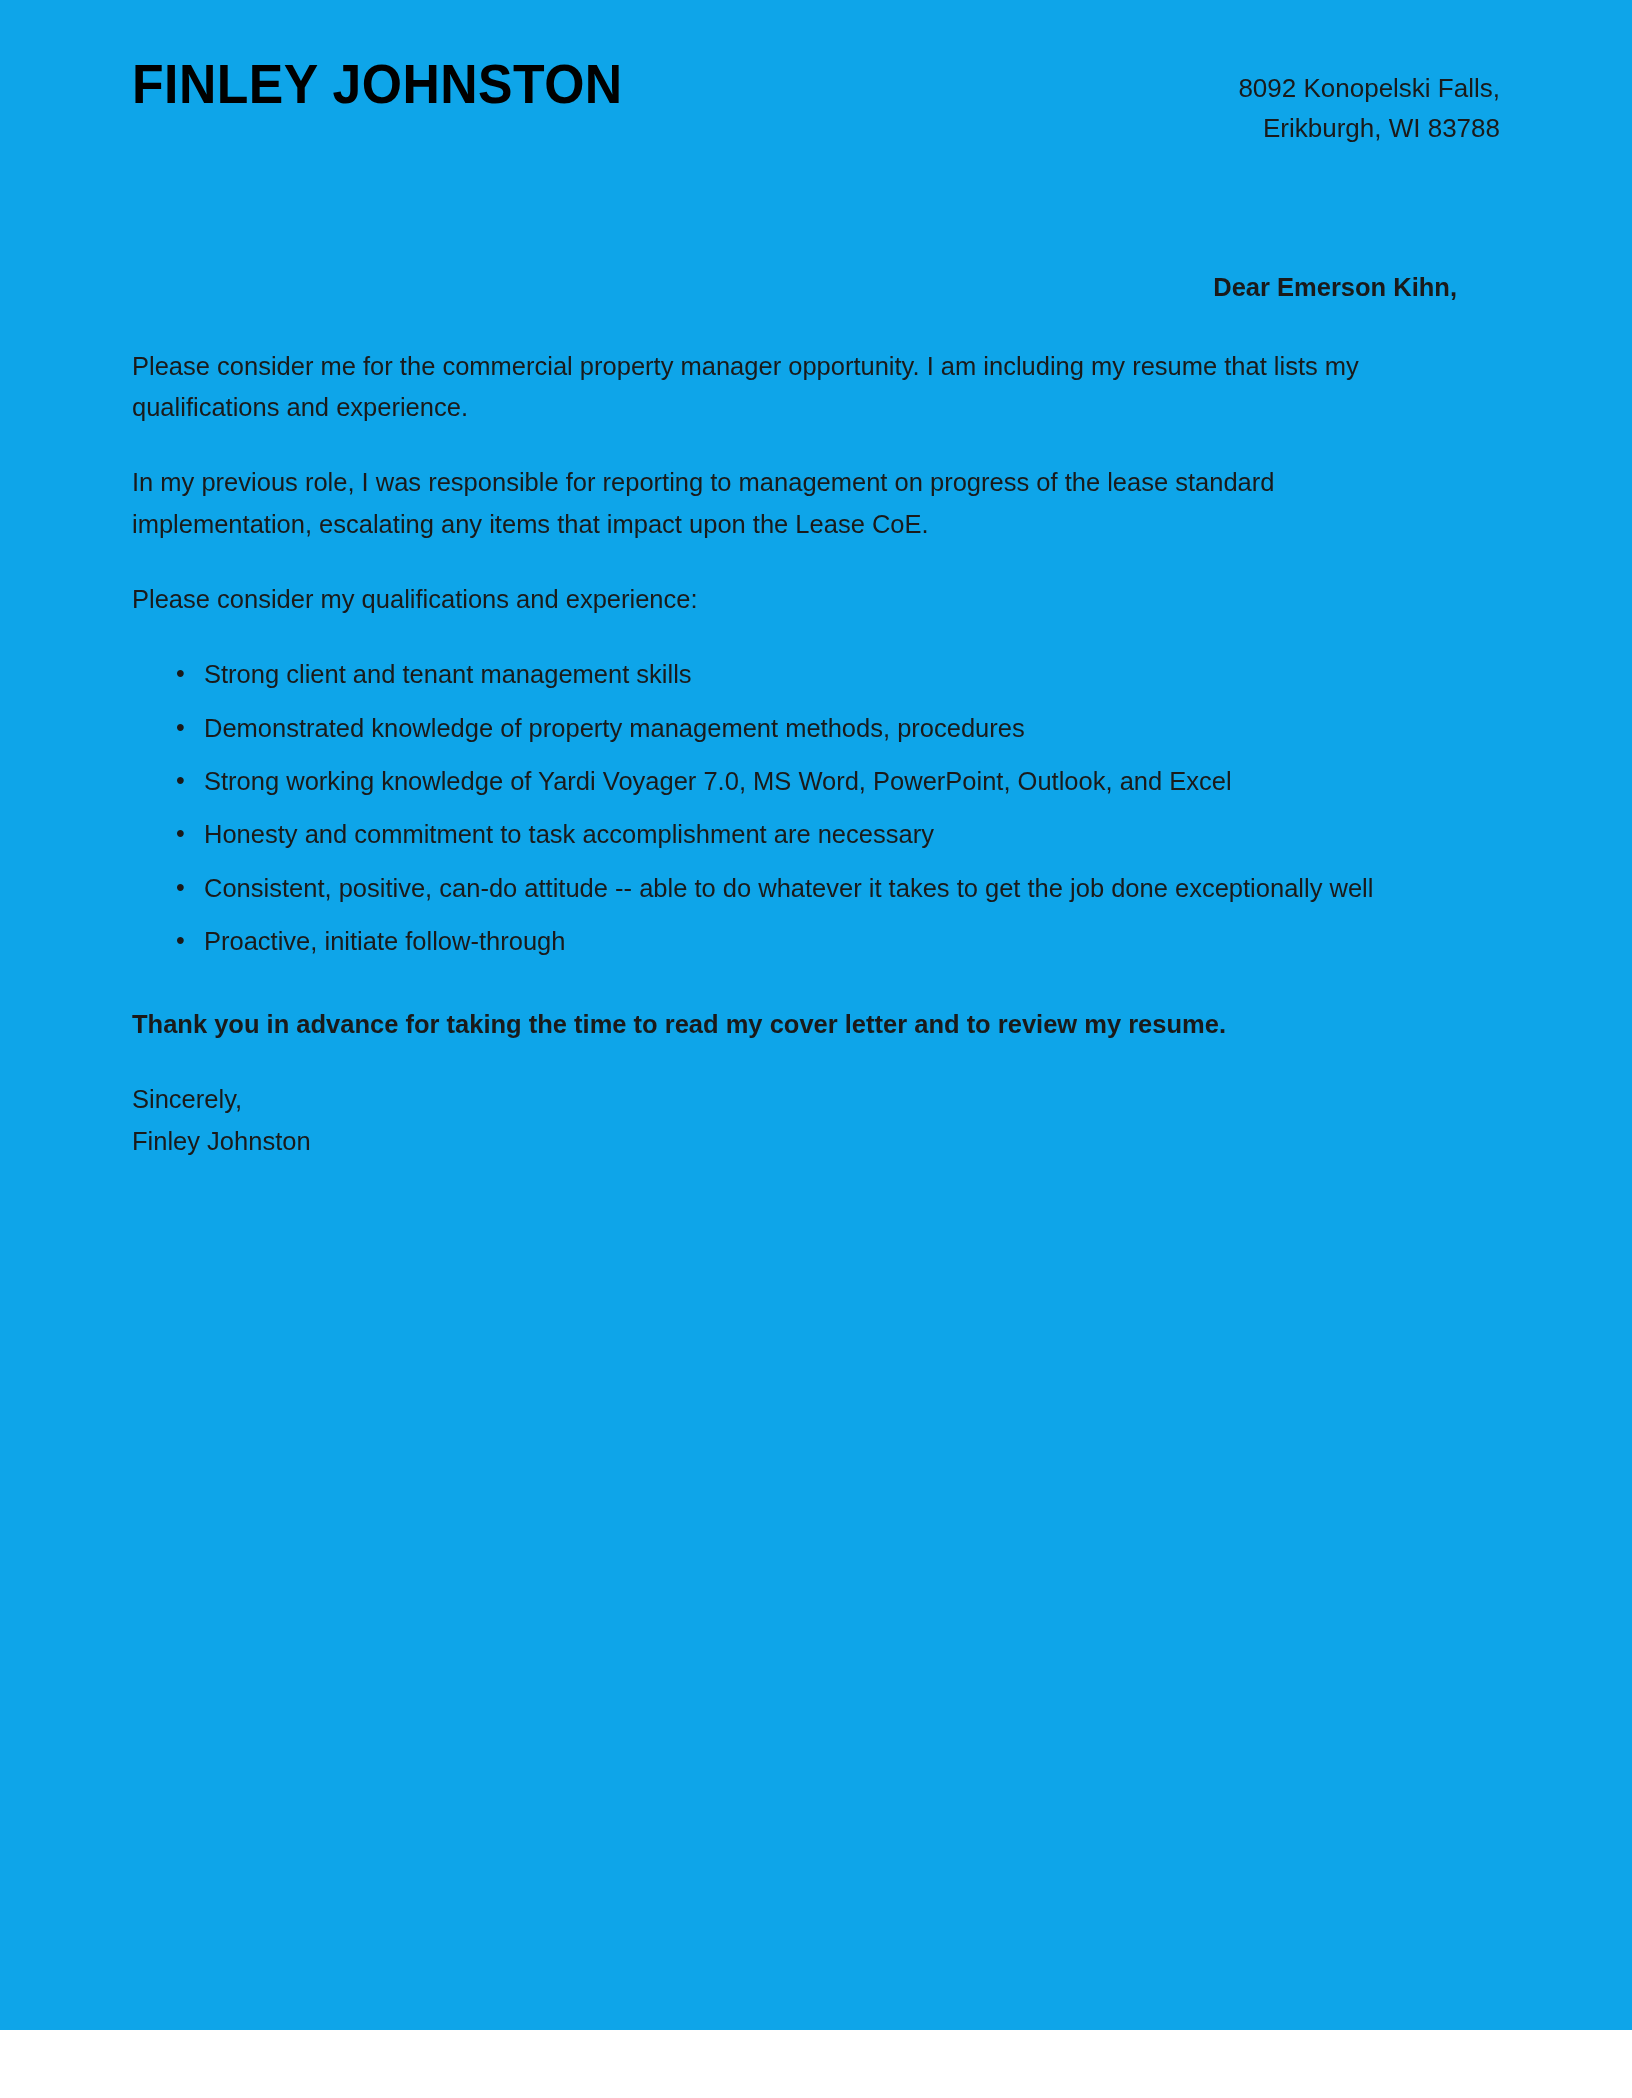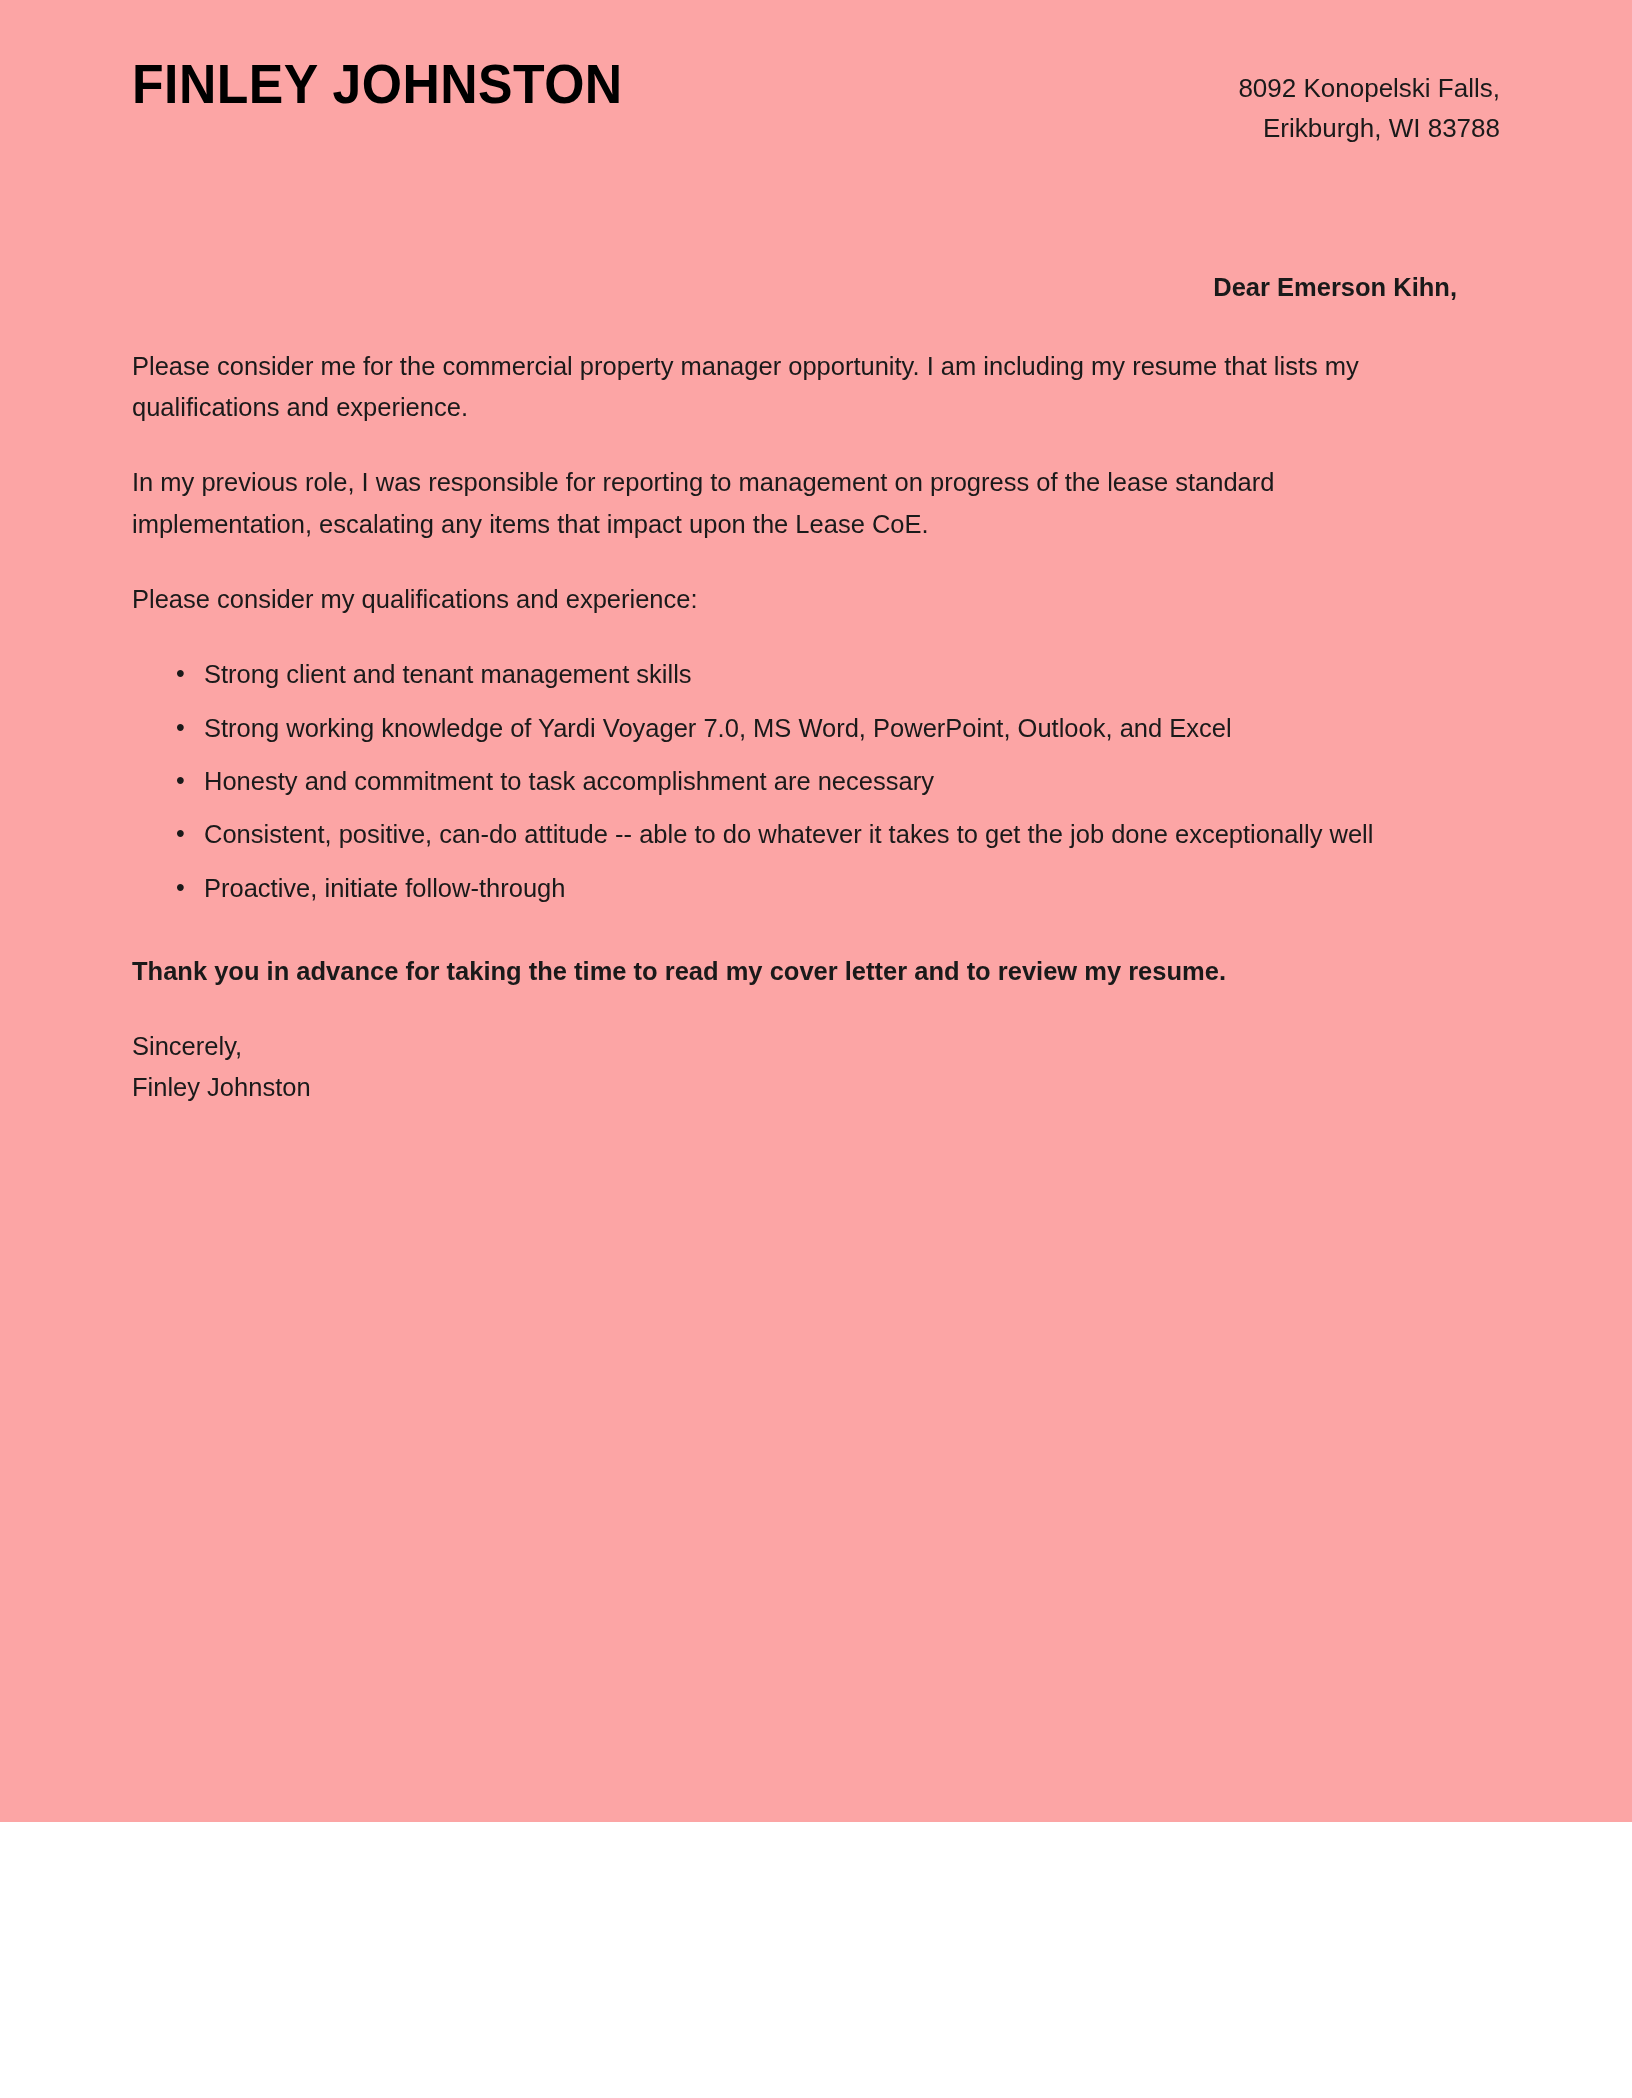--- a/index.html
+++ b/index.html
@@ -10,22 +10,22 @@
   body {
     width: 1632px;
     height: 2098px;
     font-family: "Liberation Sans", sans-serif;
     color: #1a1a1a;
     -webkit-font-smoothing: antialiased;
   }
   .page {
     position: relative;
     width: 1632px;
-    height: 1822px;
-    background: #fca5a5;
+    height: 2030px;
+    background: #0ea5e9;
     box-sizing: border-box;
     padding: 56px 132px 0 132px;
   }
   
   .letter-header {
     display: flex;
     align-items: flex-start;
     justify-content: space-between;
     width: 100%;
   }
@@ -110,20 +110,21 @@
     <p class="salutation">Dear Emerson Kihn,</p>
 
     <p class="para">Please consider me for the commercial property manager opportunity. I am including my resume that lists my qualifications and experience.</p>
 
     <p class="para">In my previous role, I was responsible for reporting to management on progress of the lease standard implementation, escalating any items that impact upon the Lease CoE.</p>
 
     <p class="para">Please consider my qualifications and experience:</p>
 
     <ul class="bullet-list">
       <li>Strong client and tenant management skills</li>
+      <li>Demonstrated knowledge of property management methods, procedures</li>
       <li>Strong working knowledge of Yardi Voyager 7.0, MS Word, PowerPoint, Outlook, and Excel</li>
       <li>Honesty and commitment to task accomplishment are necessary</li>
       <li>Consistent, positive, can-do attitude -- able to do whatever it takes to get the job done exceptionally well</li>
       <li>Proactive, initiate follow-through</li>
     </ul>
 
     <p class="closing-bold">Thank you in advance for taking the time to read my cover letter and to review my resume.</p>
 
     <p class="signoff">
       <span class="sig-line">Sincerely,</span>

